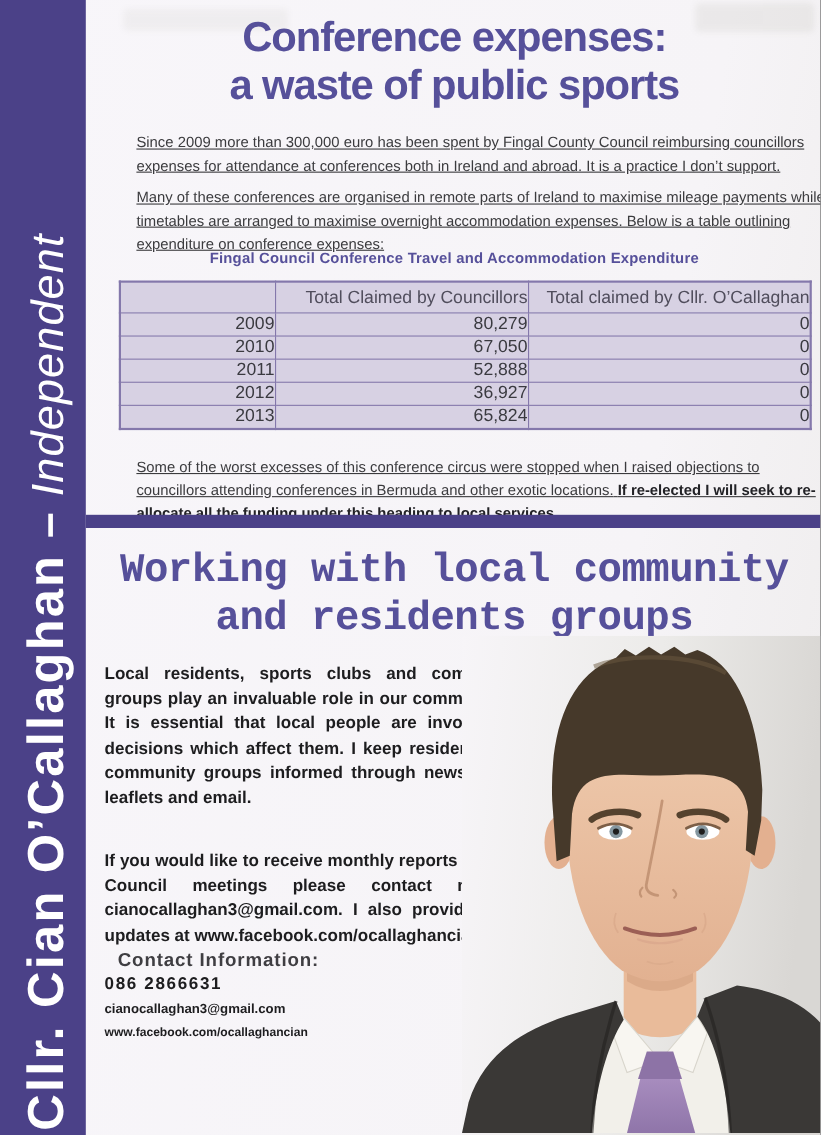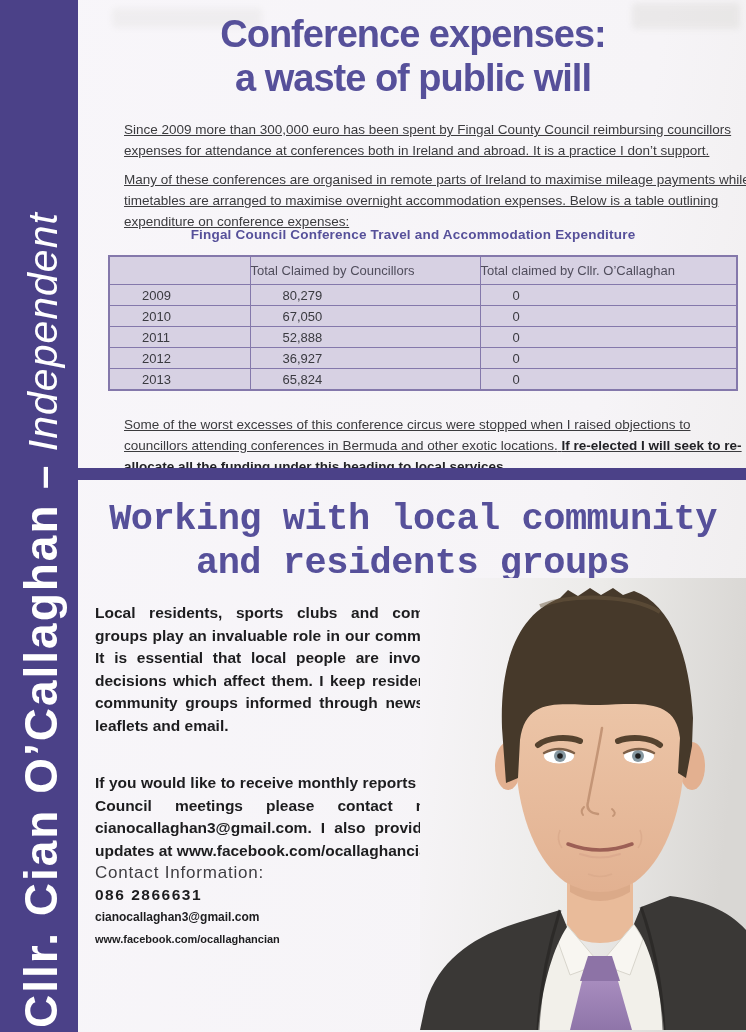--- a/index.html
+++ b/index.html
@@ -41,21 +41,21 @@
     text-align:center; font-weight:bold; font-size:13.5px; color:#56509a;
     letter-spacing:0.2px;
   }
   .exp-table {
     position:absolute; top:255px; left:108px; width:628px;
     border-collapse:collapse; table-layout:fixed;
     border:2px solid #8478ab;
   }
   .exp-table th, .exp-table td {
     border:1.5px solid #8478ab; background:#d7d1e3;
-    text-align:left; font-size:13px; padding:0;
+    text-align:right; font-size:16px; padding:0;
   }
   .exp-table th { height:27px; font-weight:normal; color:#504d5c; }
   .exp-table td { height:20px; color:#3a3a40;padding-left:32px; }
 
   .divider { position:absolute; top:468px; left:78px; width:668px; height:12px; background:#4b4188; }
 
   
   .h2 {
     position:absolute; top:497px; left:88px; width:650px; margin:0;
     text-align:center; font-weight:bold; font-size:37px; line-height:44px;
@@ -64,21 +64,21 @@
   .h2 span { display:block; }
   .body2 {
     position:absolute; left:95px; width:380px; margin:0;
     font-size:15.5px; line-height:22.5px; font-weight:bold;
     text-align:justify; color:#1d1d1f;
   }
   #s2p1 { top:602px; }
   #s2p2 { top:772px; }
 
   .contact { position:absolute; left:95px; top:862px; color:#1d1d1f; }
-  .contact-heading { font-size:17px; font-weight:normal; color:#3f3e42; letter-spacing:0.8px; line-height:22px; }
+  .contact-heading { font-size:17px; font-weight:bold; color:#3f3e42; letter-spacing:0.8px; line-height:22px;margin-left:12px; }
   .contact-phone   { font-size:15.5px; font-weight:bold; letter-spacing:1.5px; line-height:22px; }
   .contact-email   { font-size:12px; font-weight:bold; line-height:22px; }
   .contact-fb      { font-size:11px; font-weight:bold; line-height:23px; }
 
   
   .photo { position:absolute; left:420px; top:578px; width:326px; height:454px; }
   .photo svg { display:block; }
 
   
   .bleed { position:absolute; background:#8a8a77; border-radius:4px; filter:blur(3px); }
@@ -96,21 +96,21 @@
   <aside class="sidebar">
     <div class="sidebar-text">
       <span class="sb-bold">Cllr. Cian O’Callaghan</span>
       <span class="sb-sep">–</span>
       <span class="sb-italic">Independent</span>
     </div>
   </aside>
 
   <h1 class="h1">
     <span>Conference expenses:</span>
-    <span>a waste of public will</span>
+    <span>a waste of public sports</span>
   </h1>
 
   <p class="body1" id="para1">Since 2009 more than 300,000 euro has been spent by Fingal County Council reimbursing councillors expenses for attendance at conferences both in Ireland and abroad. It is a practice I don’t support.</p>
   <p class="body1" id="para2">Many of these conferences are organised in remote parts of Ireland to maximise mileage payments while timetables are arranged to maximise overnight accommodation expenses.  Below is a table outlining expenditure on conference expenses:</p>
 
   <div class="table-title">Fingal Council Conference Travel and Accommodation Expenditure</div>
 
   <table class="exp-table">
     <colgroup>
         <col style="width:141px">

